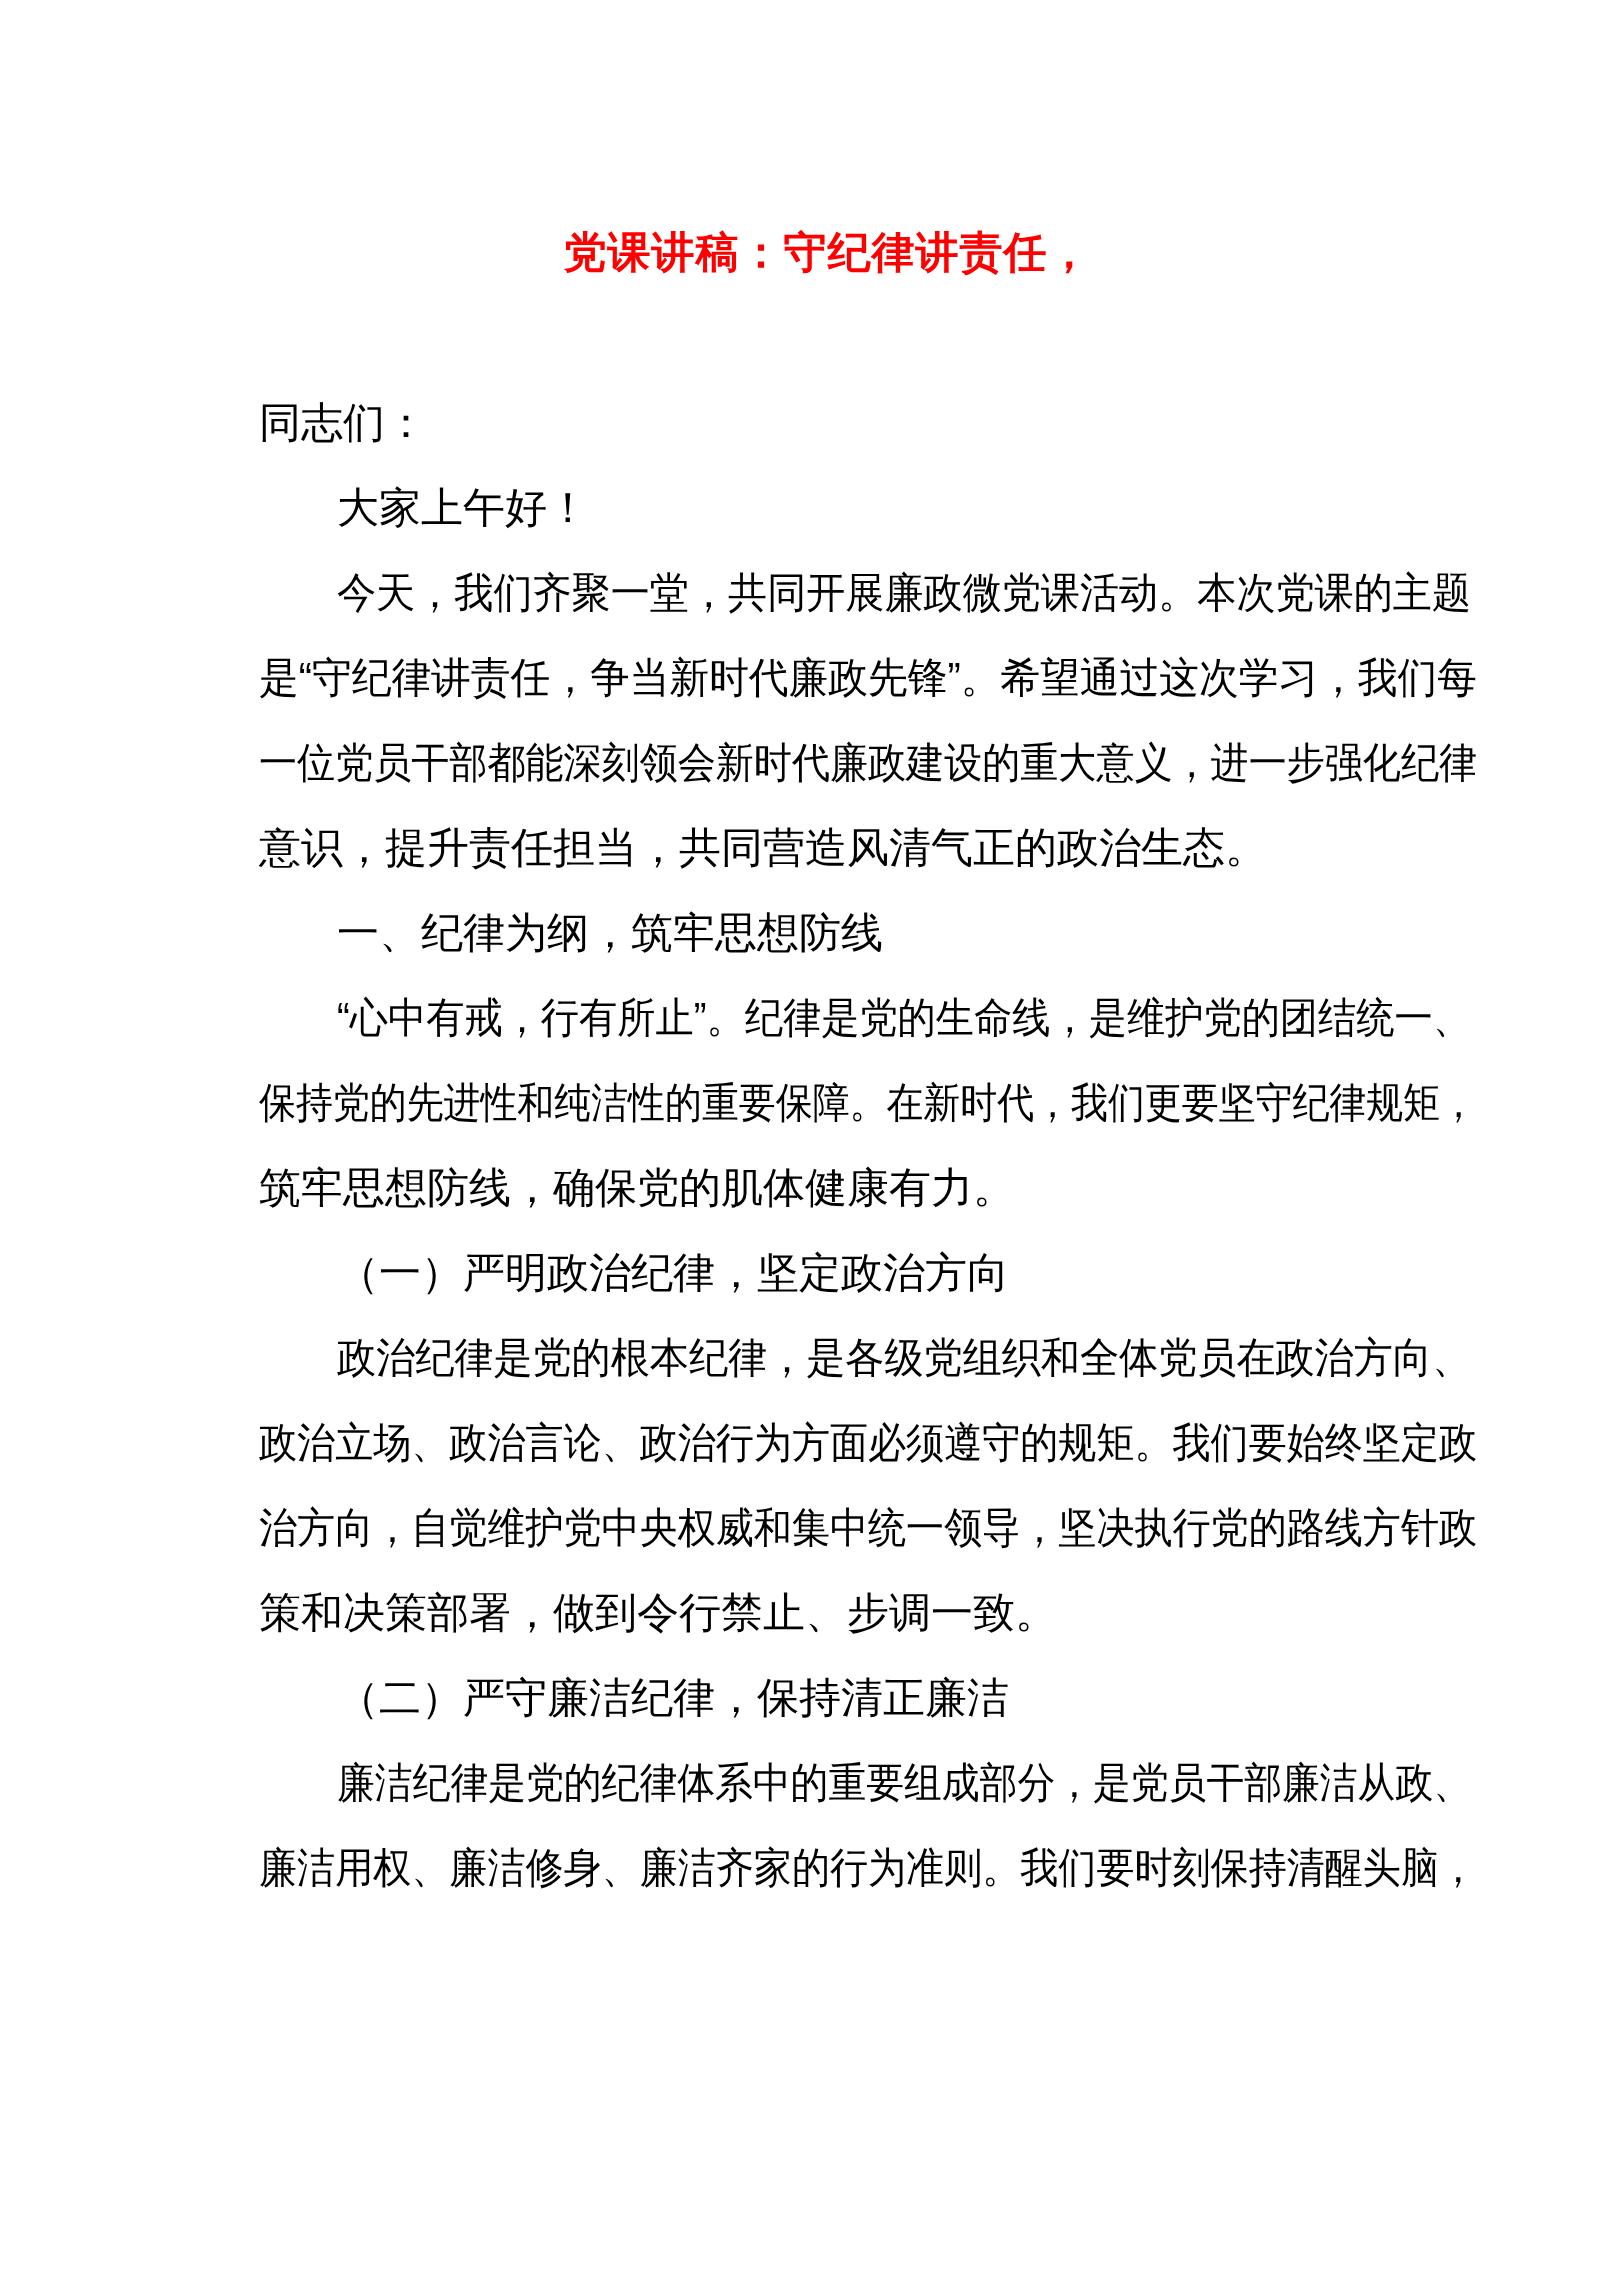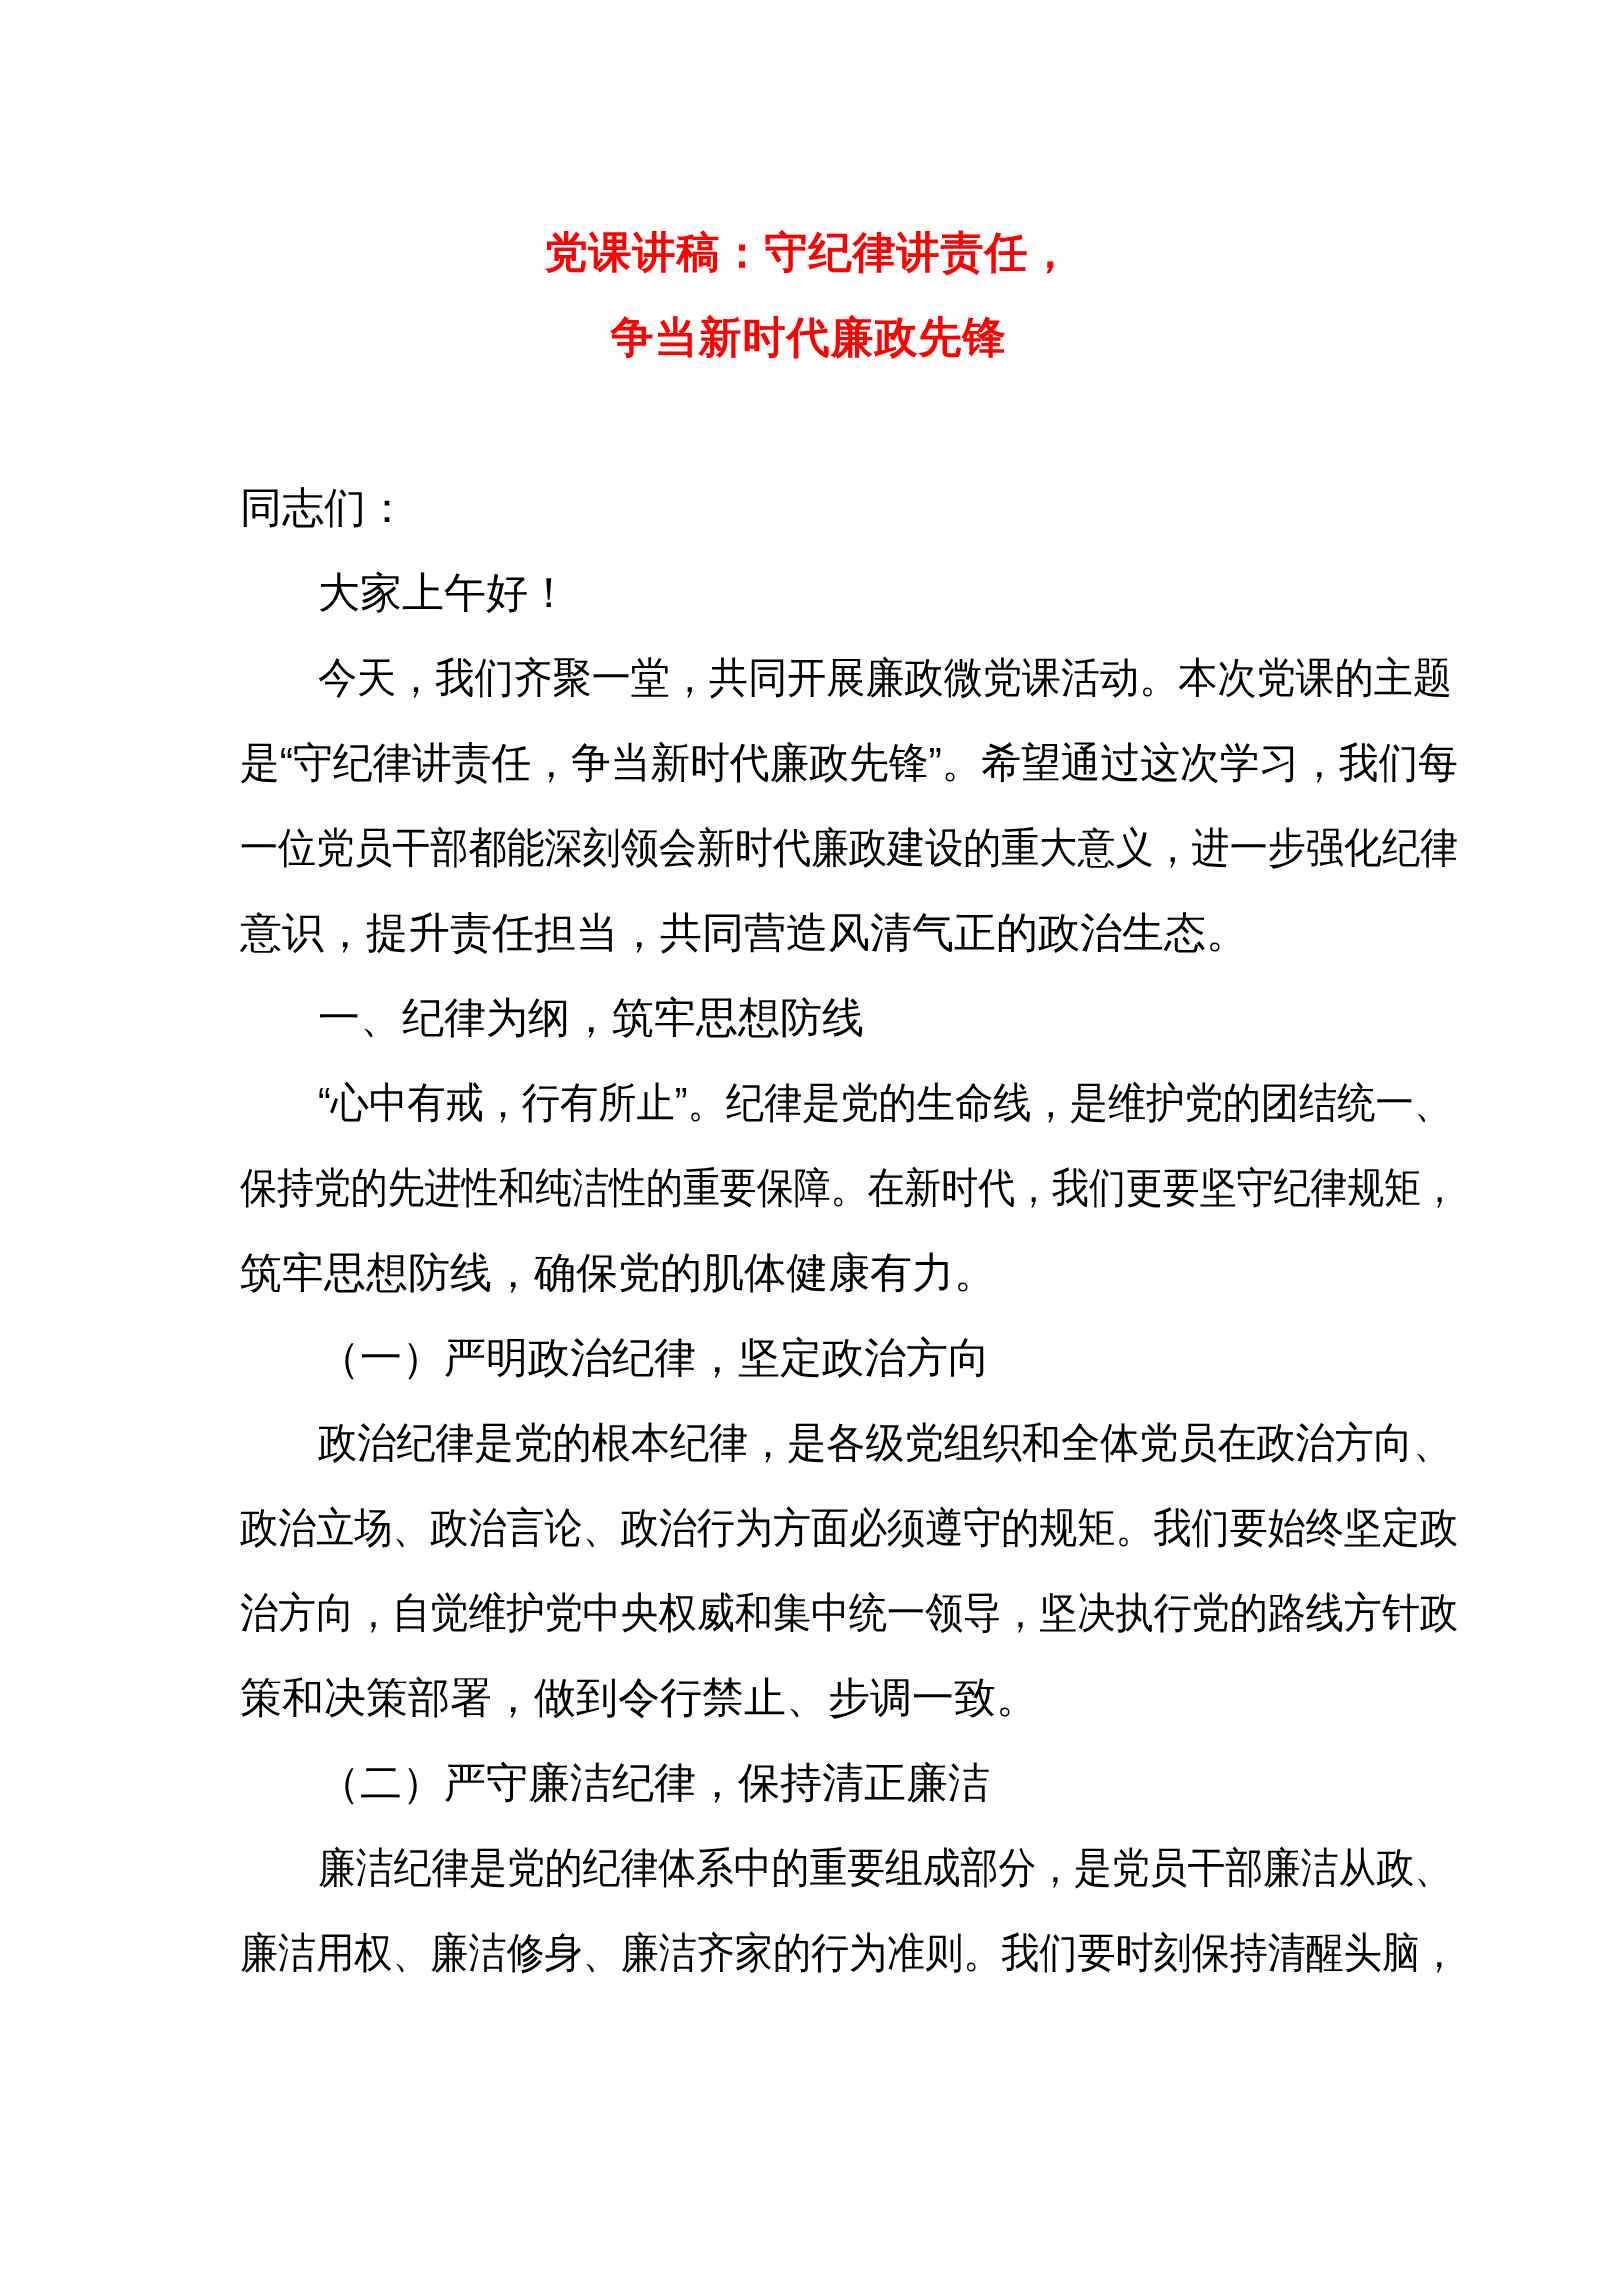--- a/index.html
+++ b/index.html
@@ -11,21 +11,21 @@
     position: relative;
     width: 1621px;
     height: 2293px;
     background: #ffffff;
     overflow: hidden;
     font-family: "Liberation Sans", sans-serif;
     color: #000000;
   }
   .content {
     position: absolute;
-    left: 240px;
+    left: 259px;
     top: 210px;
     width: 1137px;
   }
   .title {
     margin: 0;
     font-size: 43px;
     font-weight: bold;
     line-height: 85px;
     text-align: center;
     letter-spacing: 1px;
@@ -47,21 +47,20 @@
     transform-origin: 0 50%;
   }
 </style>
 </head>
 <body>
 
 <div class="page">
   <div class="content">
     <h1 class="title" style="color: rgb(255, 0, 0);">
       <span class="title-line">党课讲稿：守纪律讲责任，</span>
-      <span class="title-line">争当新时代廉政先锋</span>
     </h1>
     <div class="spacer"></div>
     <div id="doc-body">
         <div class="block plain">
           <div class="line"><span class="line-text">同志们：</span></div>
         </div>
         <div class="block indent">
           <div class="line first"><span class="line-text">大家上午好！</span></div>
         </div>
         <div class="block indent">

